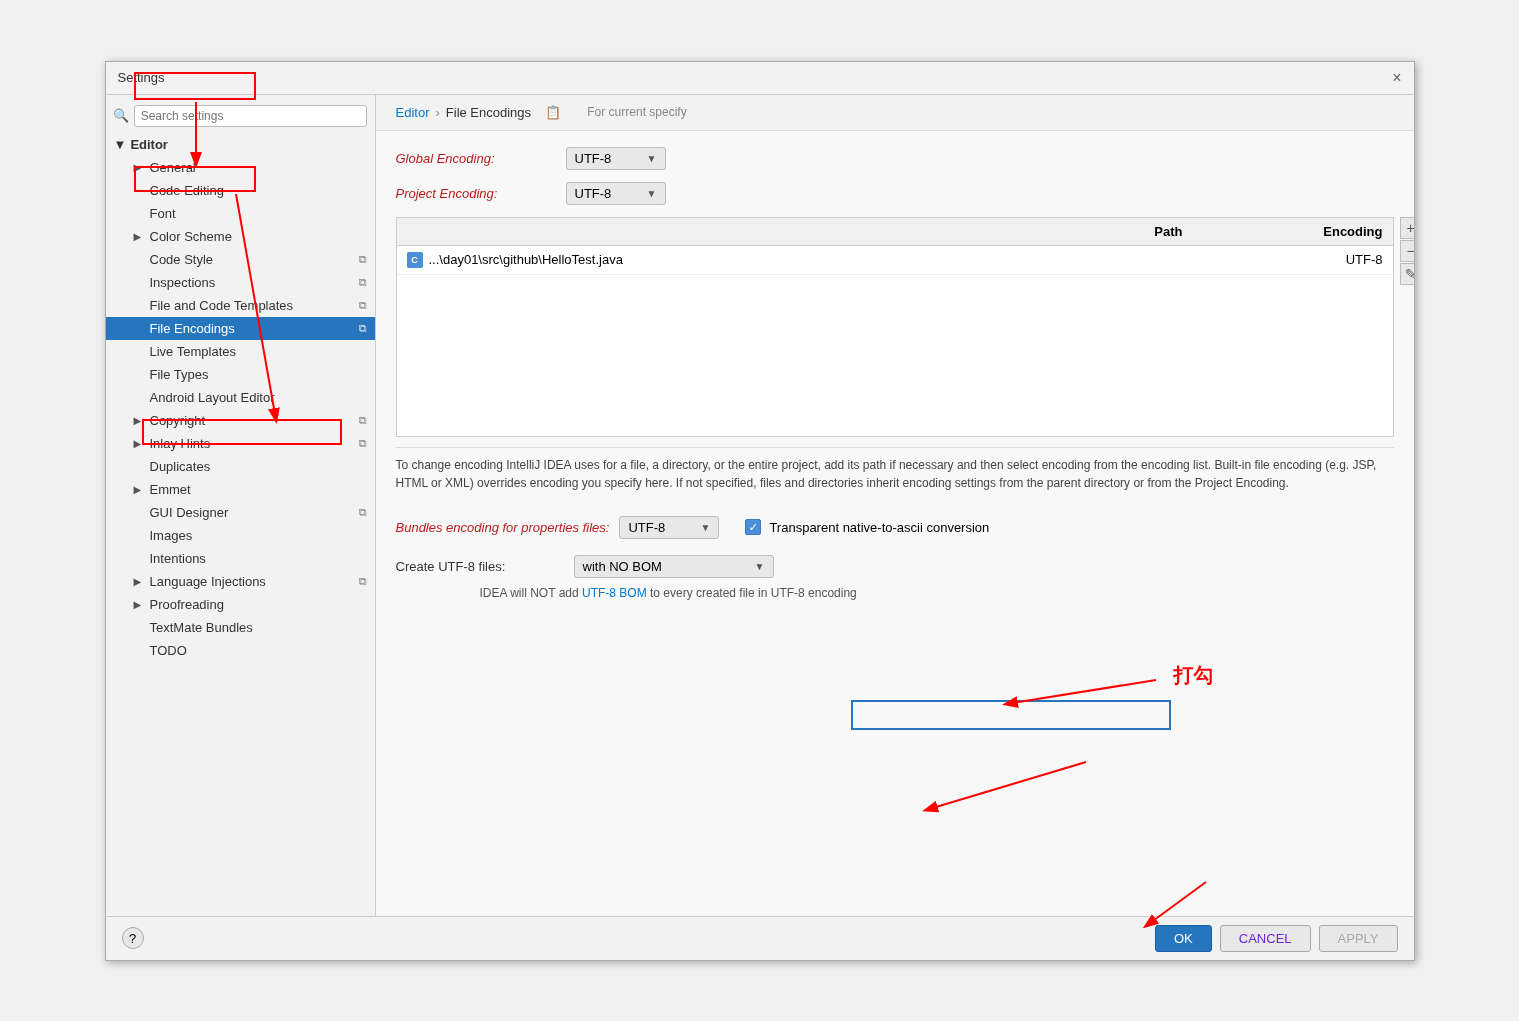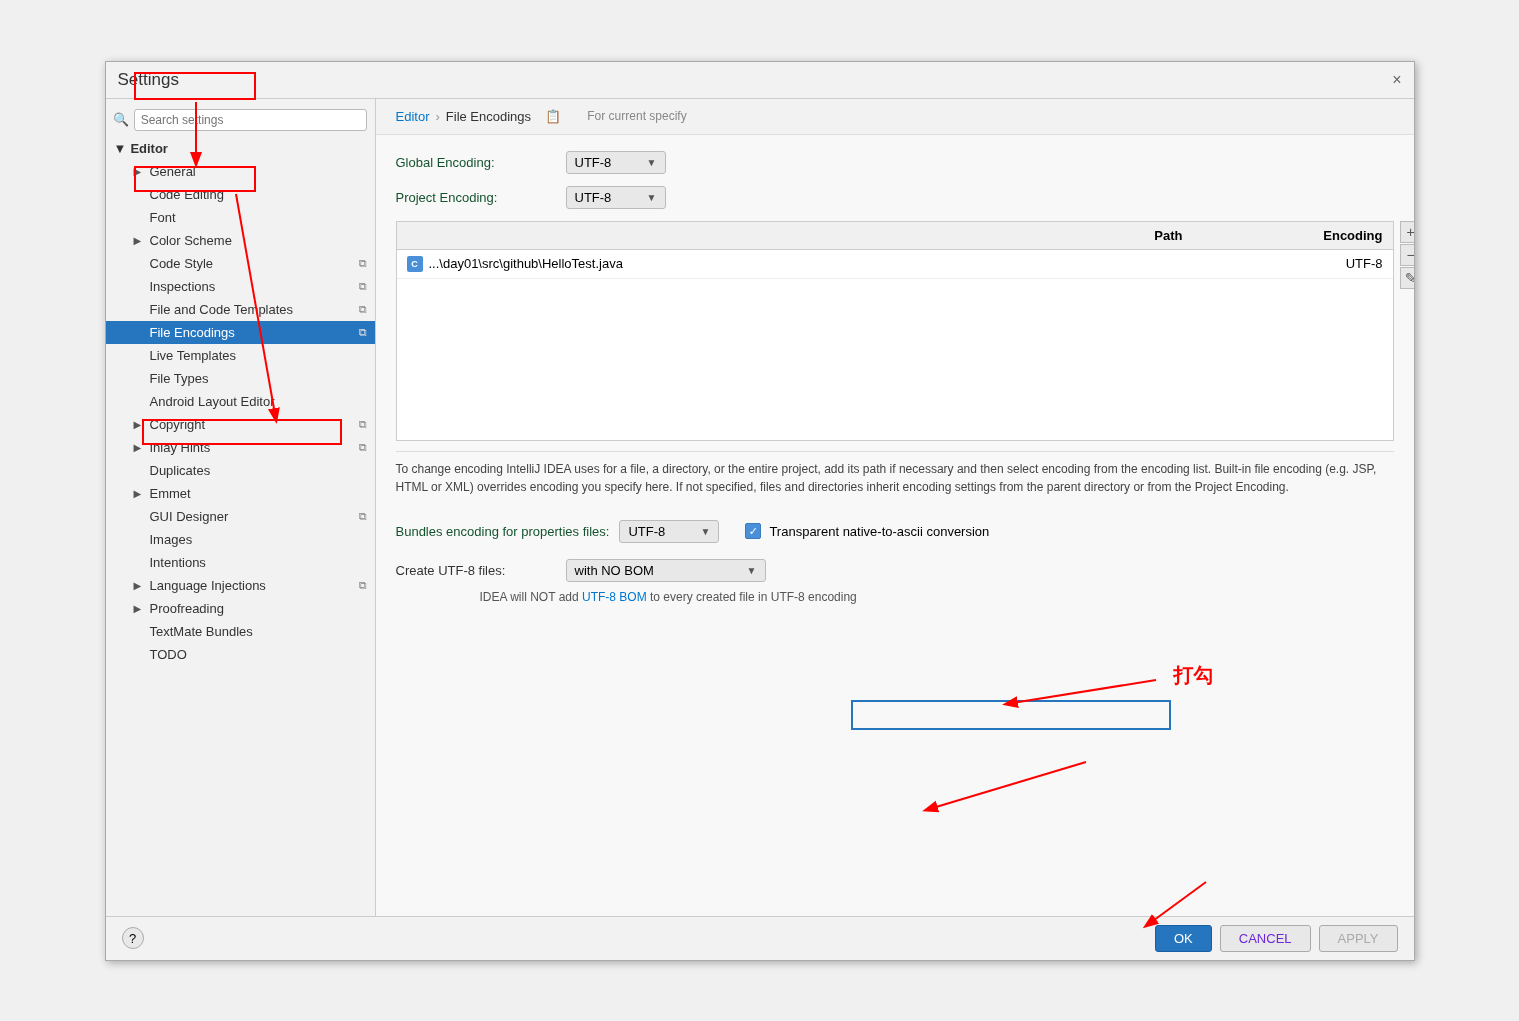--- a/index.html
+++ b/index.html
@@ -24,21 +24,21 @@
     }
     .title-bar {
       background: #f2f2f2;
       padding: 8px 12px;
       display: flex;
       align-items: center;
       justify-content: space-between;
       border-bottom: 1px solid #ccc;
     }
     .title-bar-title {
-      font-size: 17px;
+      font-size: 13px;
       color: #333;
     }
     .title-bar-close {
       cursor: pointer;
       font-size: 16px;
       color: #666;
       background: none;
       border: none;
       line-height: 1;
     }
@@ -138,22 +138,23 @@
       overflow-y: auto;
     }
     .form-row {
       display: flex;
       align-items: center;
       margin-bottom: 12px;
       gap: 10px;
     }
     .form-label {
       min-width: 160px;
-      color: #14532d;
-      font-size: 13px;
+      color: #b91c1c;
+      font-size: 13px;
+      font-style: italic;
     }
     .select-box {
       display: flex;
       align-items: center;
       background: #e8e8e8;
       border: 1px solid #bbb;
       border-radius: 3px;
       padding: 3px 8px;
       min-width: 100px;
       cursor: pointer;
@@ -264,21 +265,21 @@
       font-size: 11px;
       cursor: pointer;
     }
     
     .bom-section {
       margin-bottom: 12px;
     }
     .bom-row {
       display: flex;
       align-items: center;
-      gap: 10px;
+      gap: 18px;
       margin-bottom: 8px;
     }
     .bom-label {
       min-width: 160px;
       color: #333;
     }
     .bom-select {
       display: flex;
       align-items: center;
       background: #e8e8e8;

